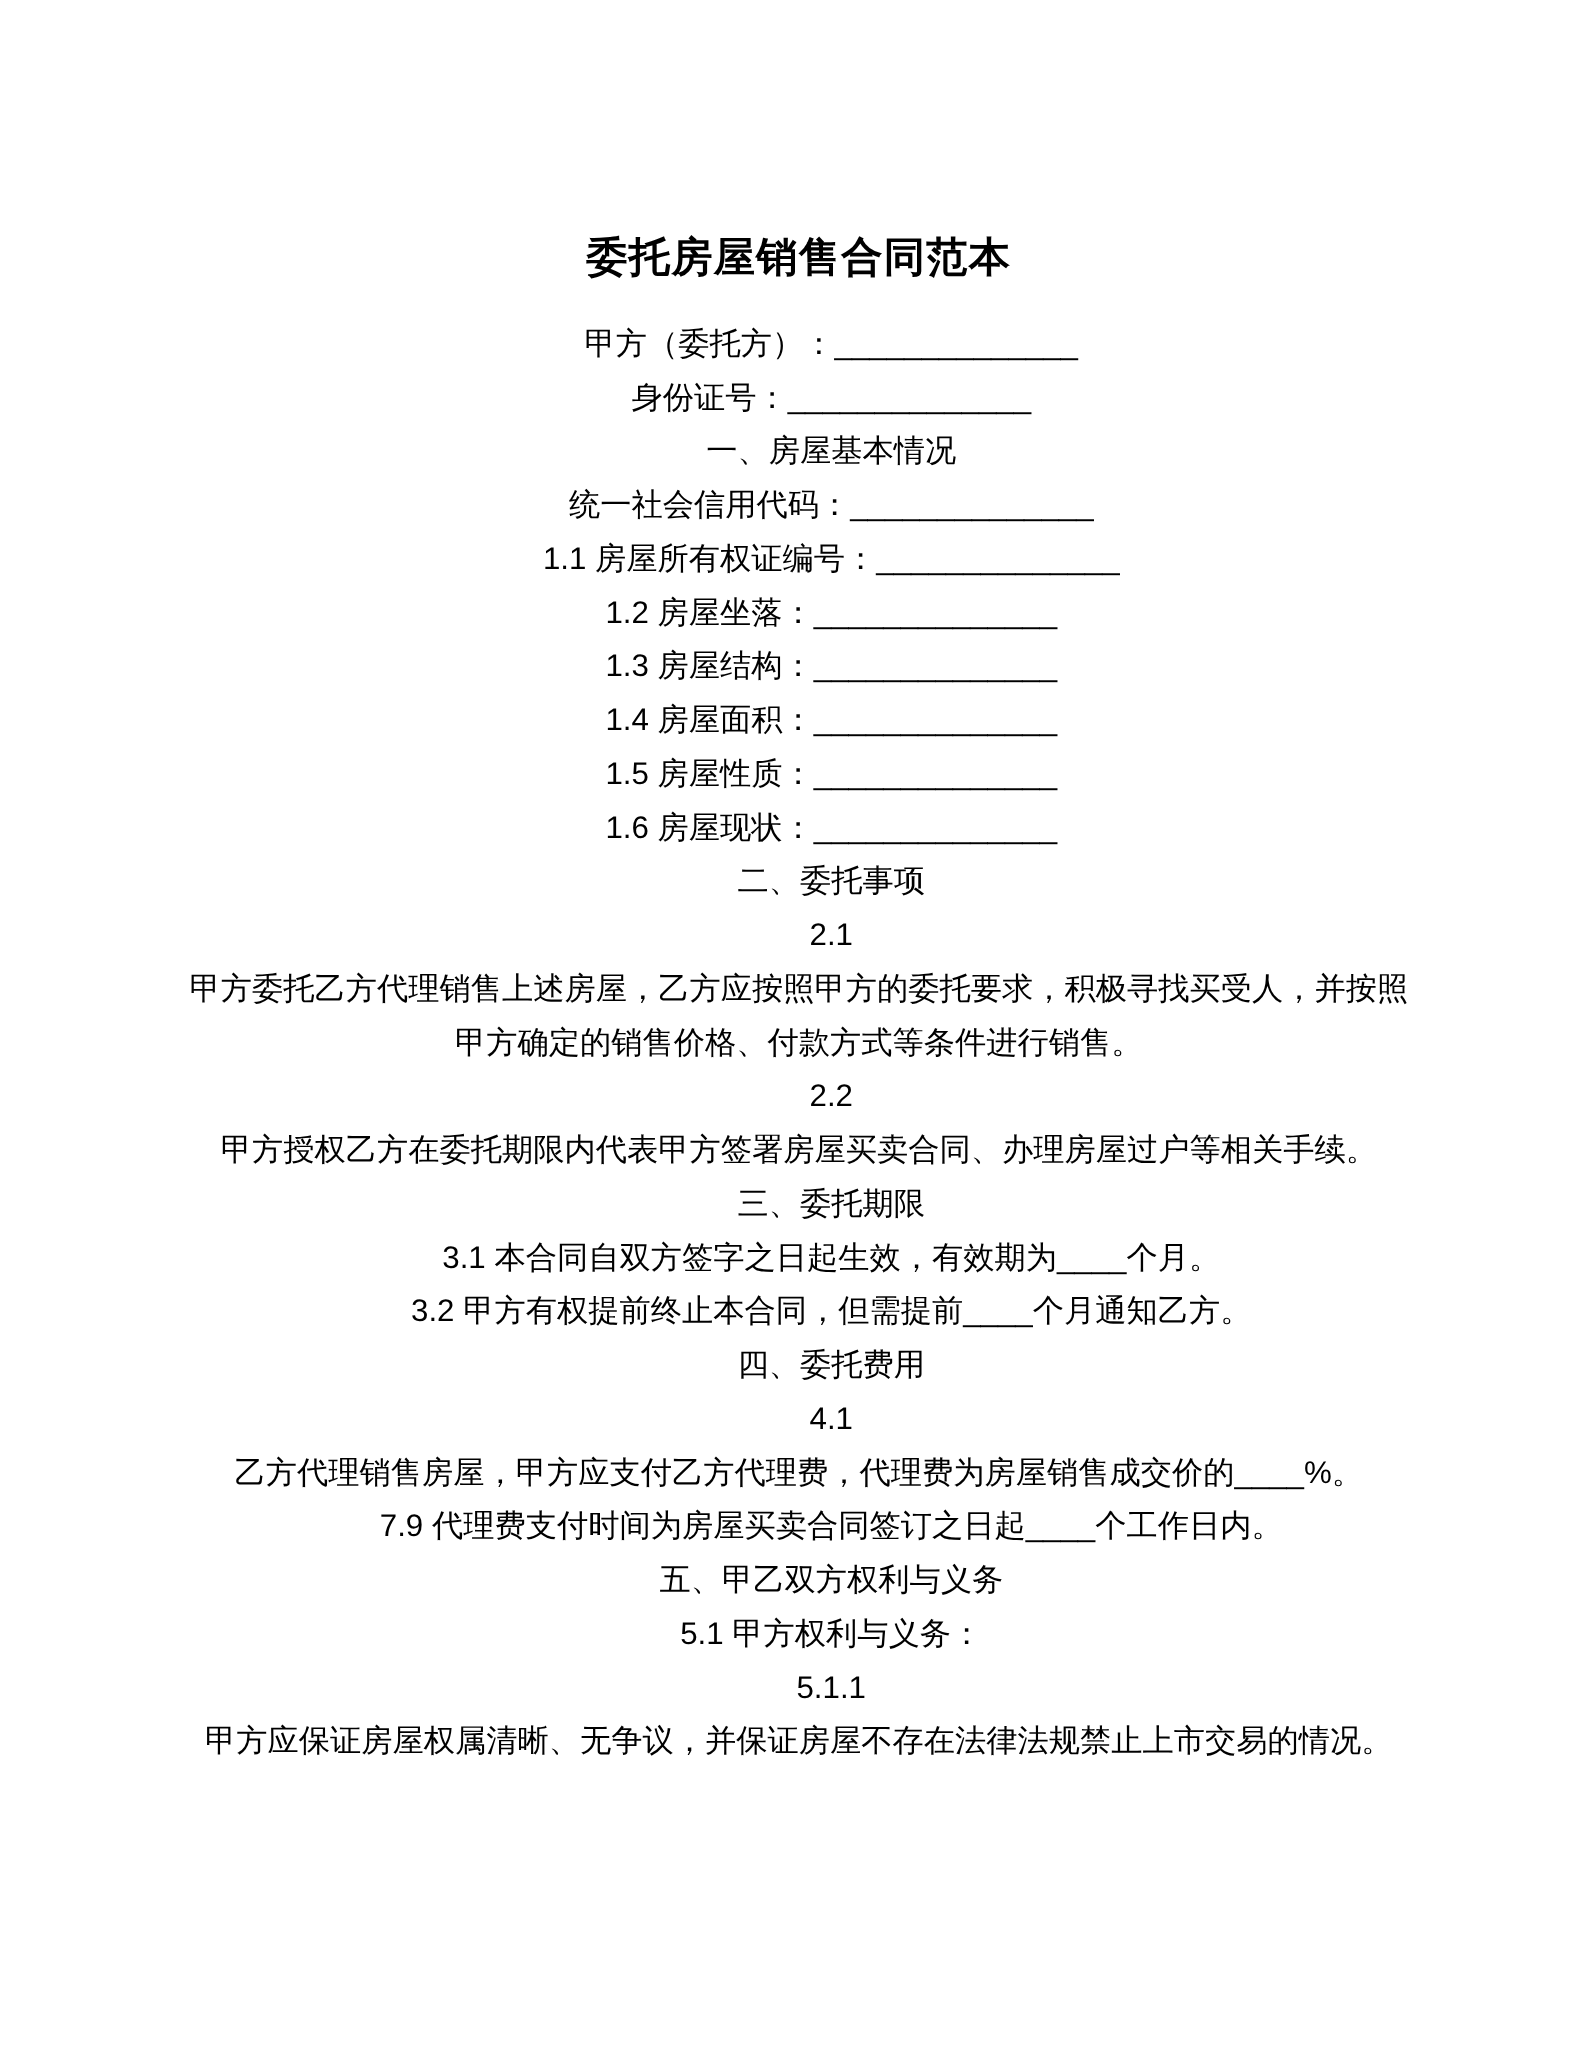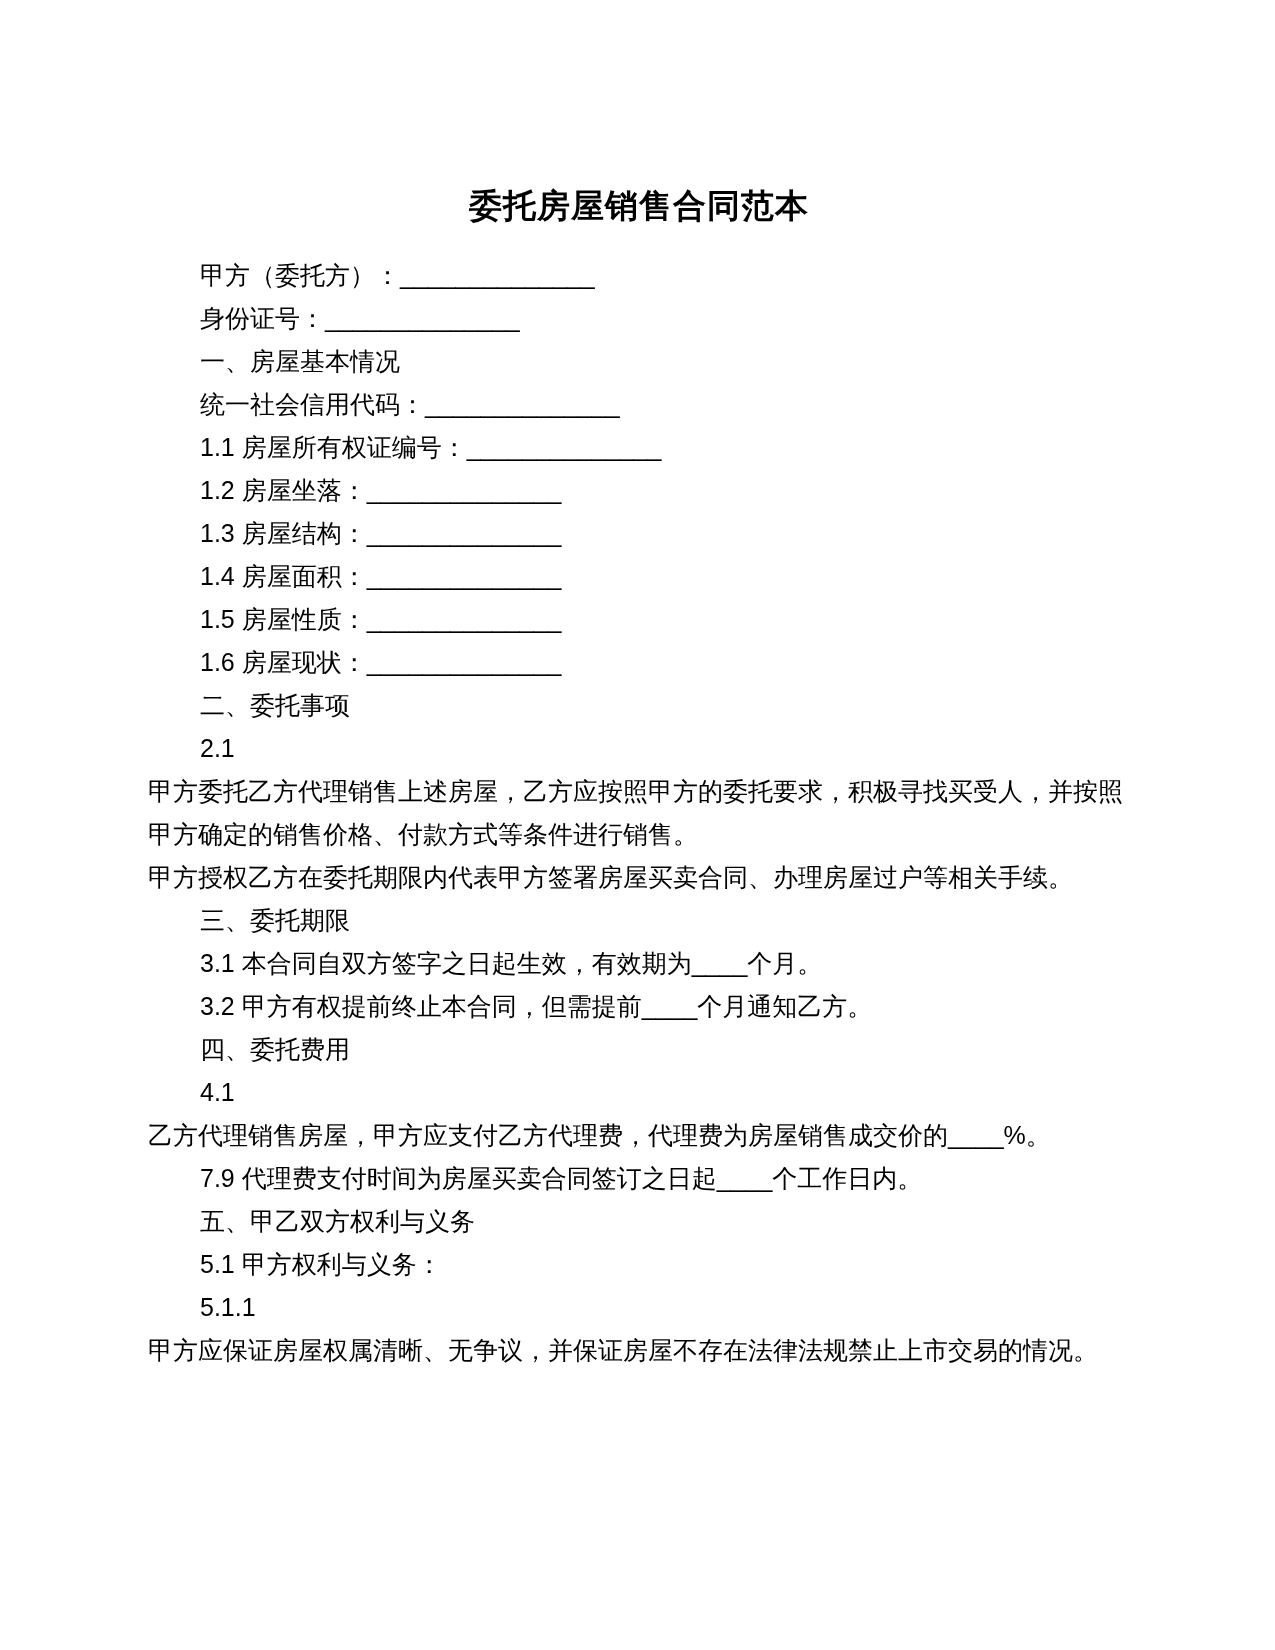--- a/index.html
+++ b/index.html
@@ -31,20 +31,21 @@
   .body-lines {
     display: block;
   }
   .line {
     font-size: 25px;
     line-height: 43px;
     height: 43px;
     white-space: nowrap;
     color: #000000;
     font-weight: 400;
+    text-align: center;
   }
   .line.indent {
     padding-left: 52px;
   }
 </style>
 </head>
 <body>
 
 <div class="page">
   <h1 class="doc-title">委托房屋销售合同范本</h1>
@@ -56,20 +57,21 @@
       <div class="line indent">1.1 房屋所有权证编号：______________</div>
       <div class="line indent">1.2 房屋坐落：______________</div>
       <div class="line indent">1.3 房屋结构：______________</div>
       <div class="line indent">1.4 房屋面积：______________</div>
       <div class="line indent">1.5 房屋性质：______________</div>
       <div class="line indent">1.6 房屋现状：______________</div>
       <div class="line indent">二、委托事项</div>
       <div class="line indent">2.1</div>
       <div class="line">甲方委托乙方代理销售上述房屋，乙方应按照甲方的委托要求，积极寻找买受人，并按照</div>
       <div class="line">甲方确定的销售价格、付款方式等条件进行销售。</div>
+      <div class="line indent">2.2</div>
       <div class="line">甲方授权乙方在委托期限内代表甲方签署房屋买卖合同、办理房屋过户等相关手续。</div>
       <div class="line indent">三、委托期限</div>
       <div class="line indent">3.1 本合同自双方签字之日起生效，有效期为____个月。</div>
       <div class="line indent">3.2 甲方有权提前终止本合同，但需提前____个月通知乙方。</div>
       <div class="line indent">四、委托费用</div>
       <div class="line indent">4.1</div>
       <div class="line">乙方代理销售房屋，甲方应支付乙方代理费，代理费为房屋销售成交价的____%。</div>
       <div class="line indent">7.9 代理费支付时间为房屋买卖合同签订之日起____个工作日内。</div>
       <div class="line indent">五、甲乙双方权利与义务</div>
       <div class="line indent">5.1 甲方权利与义务：</div>

